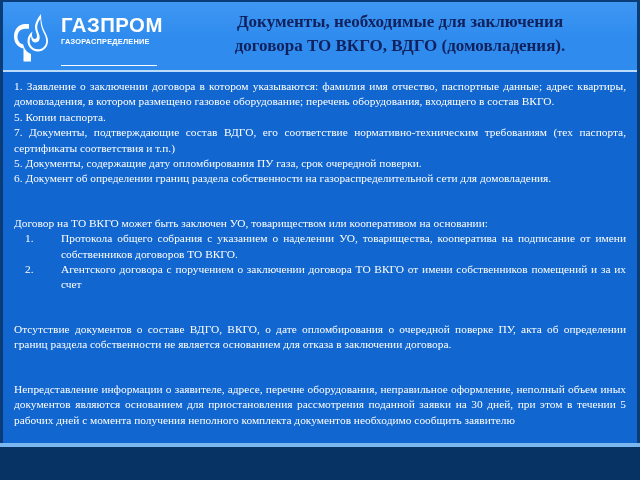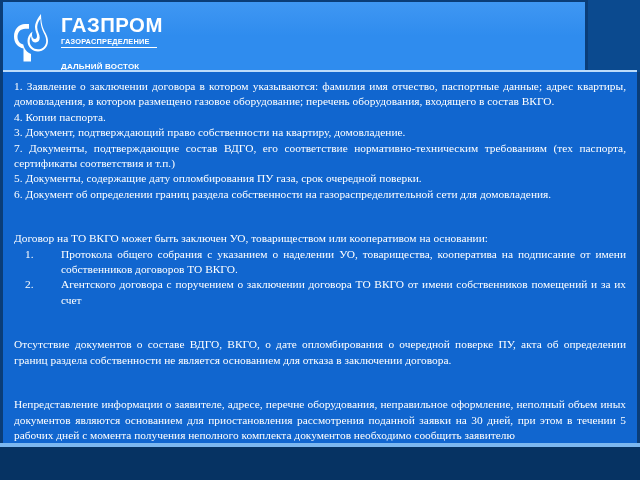--- a/index.html
+++ b/index.html
@@ -18,21 +18,21 @@
     overflow: hidden;
     background: #0b4a8f;
     box-sizing: border-box;
   }
 
   
   .header {
     position: absolute;
     left: 0;
     top: 0;
-    width: 588px;
+    width: 640px;
     height: 72px;
     background: #2f8cee;
     box-sizing: border-box;
     border-left: 3px solid #0a3d78;
     border-top: 2px solid #0a3d78;
     border-right: 3px solid #0a3d78;
     overflow: hidden;
   }
   .header-sheen {
     position: absolute;
@@ -78,21 +78,21 @@
     display: block;
     margin-top: 2px;
     font-family: "Liberation Sans", sans-serif;
     font-weight: bold;
     font-size: 7.4px;
     line-height: 9px;
     letter-spacing: 0.2px;
     color: #ffffff;
     white-space: nowrap;
     border-bottom: 1px solid #ffffff;
-    padding-bottom: 1px;
+    padding-bottom: 19px;
     width: 96px;
   }
   .logo-sub2 {
     display: block;
     margin-top: 14px;
     font-family: "Liberation Sans", sans-serif;
     font-weight: bold;
     font-size: 8px;
     line-height: 9px;
     letter-spacing: 0.2px;
@@ -208,29 +208,32 @@
           <path d="M14 14 C8 14 3 19 3 26.5 C3 33 7 37.5 12.5 38.5 L12.5 51.5 L20 51.5 L20 44 C16 42.5 13 39 12.3 34.6 C8.6 33.6 6.5 30.6 6.5 26.8 C6.5 22.4 9.5 18.8 14.2 18.8 L18 18.8 L18 14 Z" fill="#ffffff"></path>
         </svg>
       </div>
       <div class="logo-text">
         <span class="logo-word">ГАЗПРОМ</span>
         <span class="logo-sub1">ГАЗОРАСПРЕДЕЛЕНИЕ</span>
         <span class="logo-sub2">ДАЛЬНИЙ ВОСТОК</span>
       </div>
     </div>
 
+    <div class="title">
+      <div>Документы, необходимые для заключения</div>
+      <div>договора ТО ВКГО, ВДГО (домовладения).</div>
+    </div>
   </div>
 
   <div class="divider"></div>
 
   <div class="body-area">
 
     <p class="para">1. Заявление о заключении договора в котором указываются: фамилия имя отчество, паспортные данные; адрес квартиры, домовладения, в котором размещено газовое оборудование; перечень оборудования, входящего в состав ВКГО.</p>
-    <p class="para">4. Копии паспорта.</p>
-    <p class="para">3. Документ, подтверждающий право собственности на квартиру, домовладение.</p>
+    <p class="para">5. Копии паспорта.</p>
     <p class="para">7. Документы, подтверждающие состав ВДГО, его соответствие нормативно-техническим требованиям (тех паспорта, сертификаты соответствия и т.п.)</p>
     <p class="para">5. Документы, содержащие дату опломбирования ПУ газа, срок очередной поверки.</p>
     <p class="para">6. Документ об определении границ раздела собственности на газораспределительной сети для домовладения.</p>
 
     <p class="para spacer-before">Договор на ТО ВКГО может быть заключен УО, товариществом или кооперативом на основании:</p>
 
     <ol class="numlist">
       <li>
         <span class="marker">1.</span>
         <span>Протокола общего собрания с указанием о наделении УО, товарищества, кооператива на подписание от имени собственников договоров ТО ВКГО.</span>

